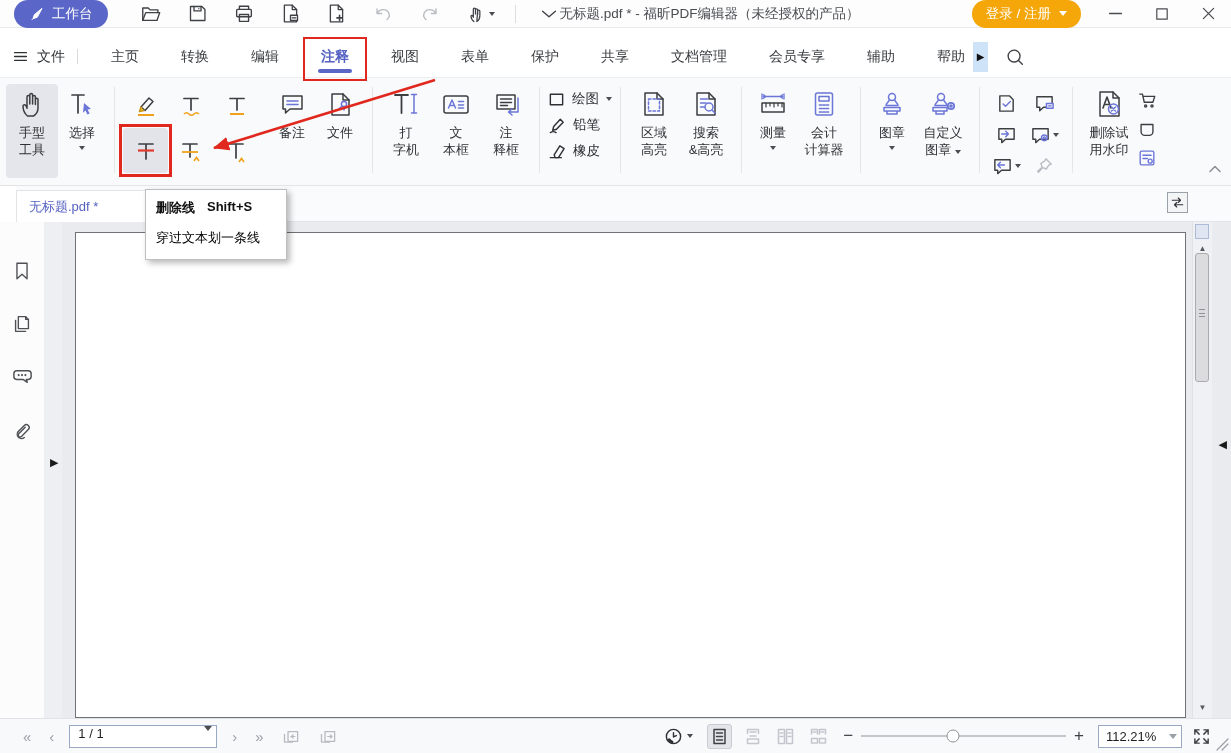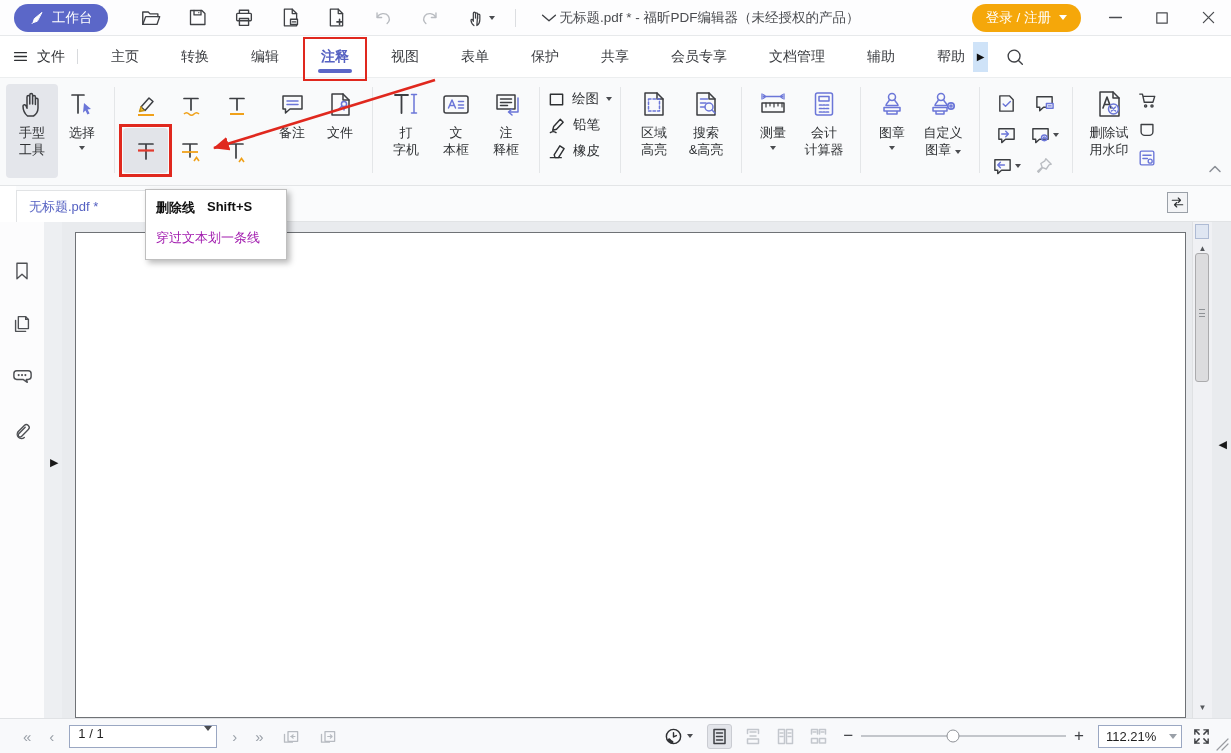--- a/index.html
+++ b/index.html
@@ -5,21 +5,21 @@
 *{margin:0;padding:0;box-sizing:border-box}
 html,body{background:#d8d8d8}
 .app{position:relative;width:1231px;height:753px;background:#fff;overflow:hidden;
      font-family:"Liberation Sans",sans-serif;font-size:13px;color:#333}
 svg{display:block}
 .ic{stroke:currentColor;fill:none;stroke-width:1.5;stroke-linecap:round;stroke-linejoin:round}
 .caret{display:inline-block;width:0;height:0;border-left:4px solid transparent;border-right:4px solid transparent;border-top:5px solid #4a4c50}
 .caret.sm{border-left-width:3px;border-right-width:3px;border-top-width:4px}
 
 
-.titlebar{position:absolute;top:0;left:0;right:0;height:36px;display:flex;align-items:center;
+.titlebar{position:absolute;top:0;left:0;right:0;height:28px;display:flex;align-items:center;
           padding:0 14px;background:#fdfdfe;border-bottom:1px solid #e7e9eb}
 .ws-btn{display:flex;align-items:center;gap:7px;background:#5b67c8;color:#fff;
         border-radius:15px;padding:5px 15px;font-size:13.5px;cursor:pointer}
 .tb-icons{display:flex;align-items:center;gap:25px;margin-left:32px;color:#3f4145}
 .tb-gray{color:#b9bcc1}
 .hand-drop{display:flex;align-items:center;gap:3px}
 .tb-divider{width:1px;height:18px;background:#dcdee1;margin-left:20px}
 .collapse-chevron{margin-left:22px;color:#3f4145}
 .title-text{flex:1;font-size:13.5px;color:#4a4c50;white-space:nowrap;overflow:hidden}
 .login-btn{display:flex;align-items:center;gap:8px;background:#f5a70a;color:#fff;
@@ -89,21 +89,21 @@
 .sb-thumb::after{content:"";position:absolute;left:3px;right:3px;top:55px;height:8px;
   background:repeating-linear-gradient(#8f9296 0 1px,transparent 1px 3.5px)}
 .right-strip{position:absolute;right:0;top:0;bottom:0;width:19px;background:#e9ebee}
 .right-handle{position:absolute;right:4px;top:216px;font-size:11px;color:#1a1a1a;cursor:pointer}
 
 
 .arrow-svg{position:absolute;left:180px;top:62px;width:290px;height:104px;z-index:32;pointer-events:none}
 .tooltip{position:absolute;left:145px;top:189px;width:142px;background:#fff;border:1px solid #bfbfbf;
          box-shadow:3px 3px 6px rgba(0,0,0,.28);z-index:40;padding:9px 10px 12px}
 .tt-title{display:flex;gap:12px;font-weight:bold;font-size:13px;color:#101010;white-space:nowrap}
-.tt-desc{margin-top:12px;font-size:13px;color:#a21caf;white-space:nowrap}
+.tt-desc{margin-top:12px;font-size:13px;color:#000000;white-space:nowrap}
 
 
 .statusbar{position:absolute;bottom:0;left:0;right:0;height:35px;background:#f8f9fb;
            border-top:1px solid #e0e2e5;display:flex;align-items:center;padding:0 14px;gap:0}
 .nav-glyph{color:#9aa0a8;font-size:15px;padding:0 9px;cursor:pointer}
 .page-combo{width:148px;height:23px;background:#fff;border:1px solid #9aa7c2;display:flex;
             padding:0 4px 0 8px;font-size:13px;color:#1e1e1e;margin:0 6px;cursor:pointer}
 .combo-caret{margin-left:auto}
 .hist-ic{color:#b7bbc1;padding:0 8px;cursor:pointer}
 .spacer{flex:1}
@@ -235,24 +235,24 @@
     <div class="mtab">
         <span>表单</span>
       </div>
     <div class="mtab">
         <span>保护</span>
       </div>
     <div class="mtab">
         <span>共享</span>
       </div>
     <div class="mtab">
+        <span>文档管理</span>
+      </div>
+    <div class="mtab">
         <span>会员专享</span>
-      </div>
-    <div class="mtab">
-        <span>文档管理</span>
       </div>
     <div class="mtab">
         <span>辅助</span>
       </div>
     <div class="mtab" style="padding-right:6px">
         <span>帮助</span>
       </div>
     <div class="help-expand">▶</div>
     <svg class="ic search-btn" width="22" height="22" viewBox="0 0 24 24">
       <circle cx="11" cy="11" r="6.5"></circle>

